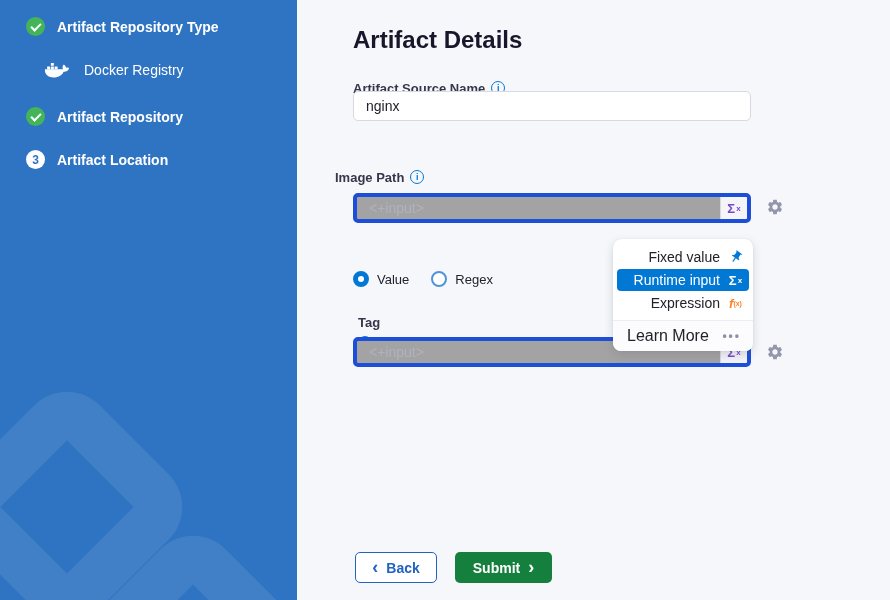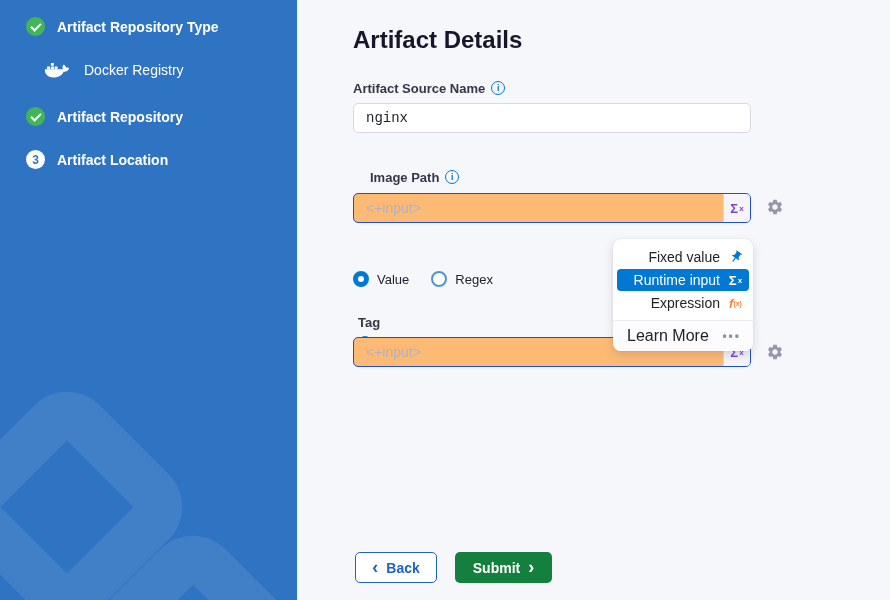--- a/index.html
+++ b/index.html
@@ -17,21 +17,21 @@
   .check-circle::after { content:""; position:absolute; left:5px; top:5.5px; width:8px; height:4px; border-left:2px solid #fff; border-bottom:2px solid #fff; transform:rotate(-45deg); }
   .num-circle { width:19px; height:19px; border-radius:50%; background:#fff; color:#2f74c2; font-size:12px; font-weight:700; display:flex; align-items:center; justify-content:center; flex:0 0 auto; }
   .substep-row { position:absolute; display:flex; align-items:center; gap:13px; color:#fff; font-size:14px; font-weight:500; }
   .docker-icon svg { width:27px; height:21px; display:block; }
 
   
   .page-title { position:absolute; left:353px; top:26px; font-size:24px; font-weight:700; color:#17172b; z-index:2; }
   .field-label { position:absolute; display:flex; align-items:flex-start; gap:6px; font-size:13px; font-weight:600; color:#35364a; z-index:2; }
   .info-icon { width:14px; height:14px; border-radius:50%; border:1.4px solid #0278d5; color:#0278d5; font-size:9px; font-weight:700; display:flex; align-items:center; justify-content:center; cursor:pointer; }
   .text-input { position:absolute; left:353px; width:398px; height:30px; border:1px solid #d8d9e3; border-radius:5px; background:#fff; font-family:inherit; font-size:14px; color:#22222a; padding:0 12px; outline:none; z-index:2; }
-  .input-group { position:absolute; left:353px; width:398px; height:30px; border:1px solid #1d4ed8; border-radius:5px; background:#fdba74; display:flex; overflow:hidden; z-index:2; }
+  .input-group { position:absolute; left:353px; width:398px; height:30px; border:4px solid #1d4ed8; border-radius:5px; background:#a3a3a3; display:flex; overflow:hidden; z-index:2; }
   .input-group input { flex:1; min-width:0; border:none; background:transparent; font-family:inherit; font-size:14px; color:#22222a; padding:0 12px; outline:none; }
   ::placeholder { color:#b0b1c3; opacity:1; }
   .sigma-btn { width:27px; border-left:1px solid #d8d9e3; background:#f4f4f9; display:flex; align-items:center; justify-content:center; color:#7649c9; font-size:13px; font-weight:600; cursor:pointer; }
   .sigma-btn sup, .mi-sigma sup { font-size:8px; margin-left:1px; }
   .gear { position:absolute; width:18px; height:18px; cursor:pointer; z-index:2; }
   .gear svg { width:18px; height:18px; display:block; fill:#9496ab; }
 
   .radio-row { position:absolute; left:353px; top:271px; display:flex; align-items:center; gap:22px; z-index:2; }
   .radio { display:flex; align-items:center; gap:8px; font-size:13px; color:#23232f; cursor:pointer; }
   .radio-dot { width:16px; height:16px; border-radius:50%; background:#fff; flex:0 0 auto; }
@@ -95,23 +95,23 @@
       <span>Artifact Location</span>
     </div>
   </div>
 
   <h1 class="page-title">Artifact Details</h1>
 
   <div class="field-label" style="left:353px; top:81px;">
     <span>Artifact Source Name</span>
     <span class="info-icon">i</span>
   </div>
-  <input class="text-input" style="top: 103px; font-family: Liberation Mono, monospace;" type="text" value="nginx">
+  <input class="text-input" style="top: 91px;" type="text" value="nginx">
 
-  <div class="field-label" style="left:370px; top:170px;">
+  <div class="field-label" style="left:335px; top:170px;">
     <span>Image Path</span>
     <span class="info-icon">i</span>
   </div>
   <div class="input-group" style="top:193px;">
     <input type="text" placeholder="&lt;+input&gt;" style="">
     <span class="sigma-btn">
         <span>Σ</span>
         <sup>x</sup>
       </span>
   </div>

